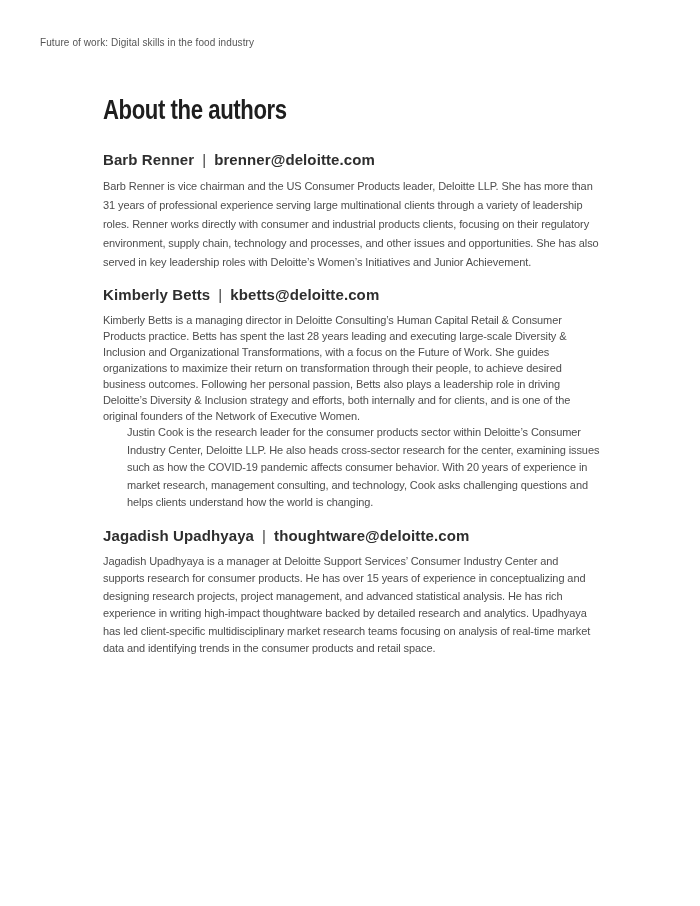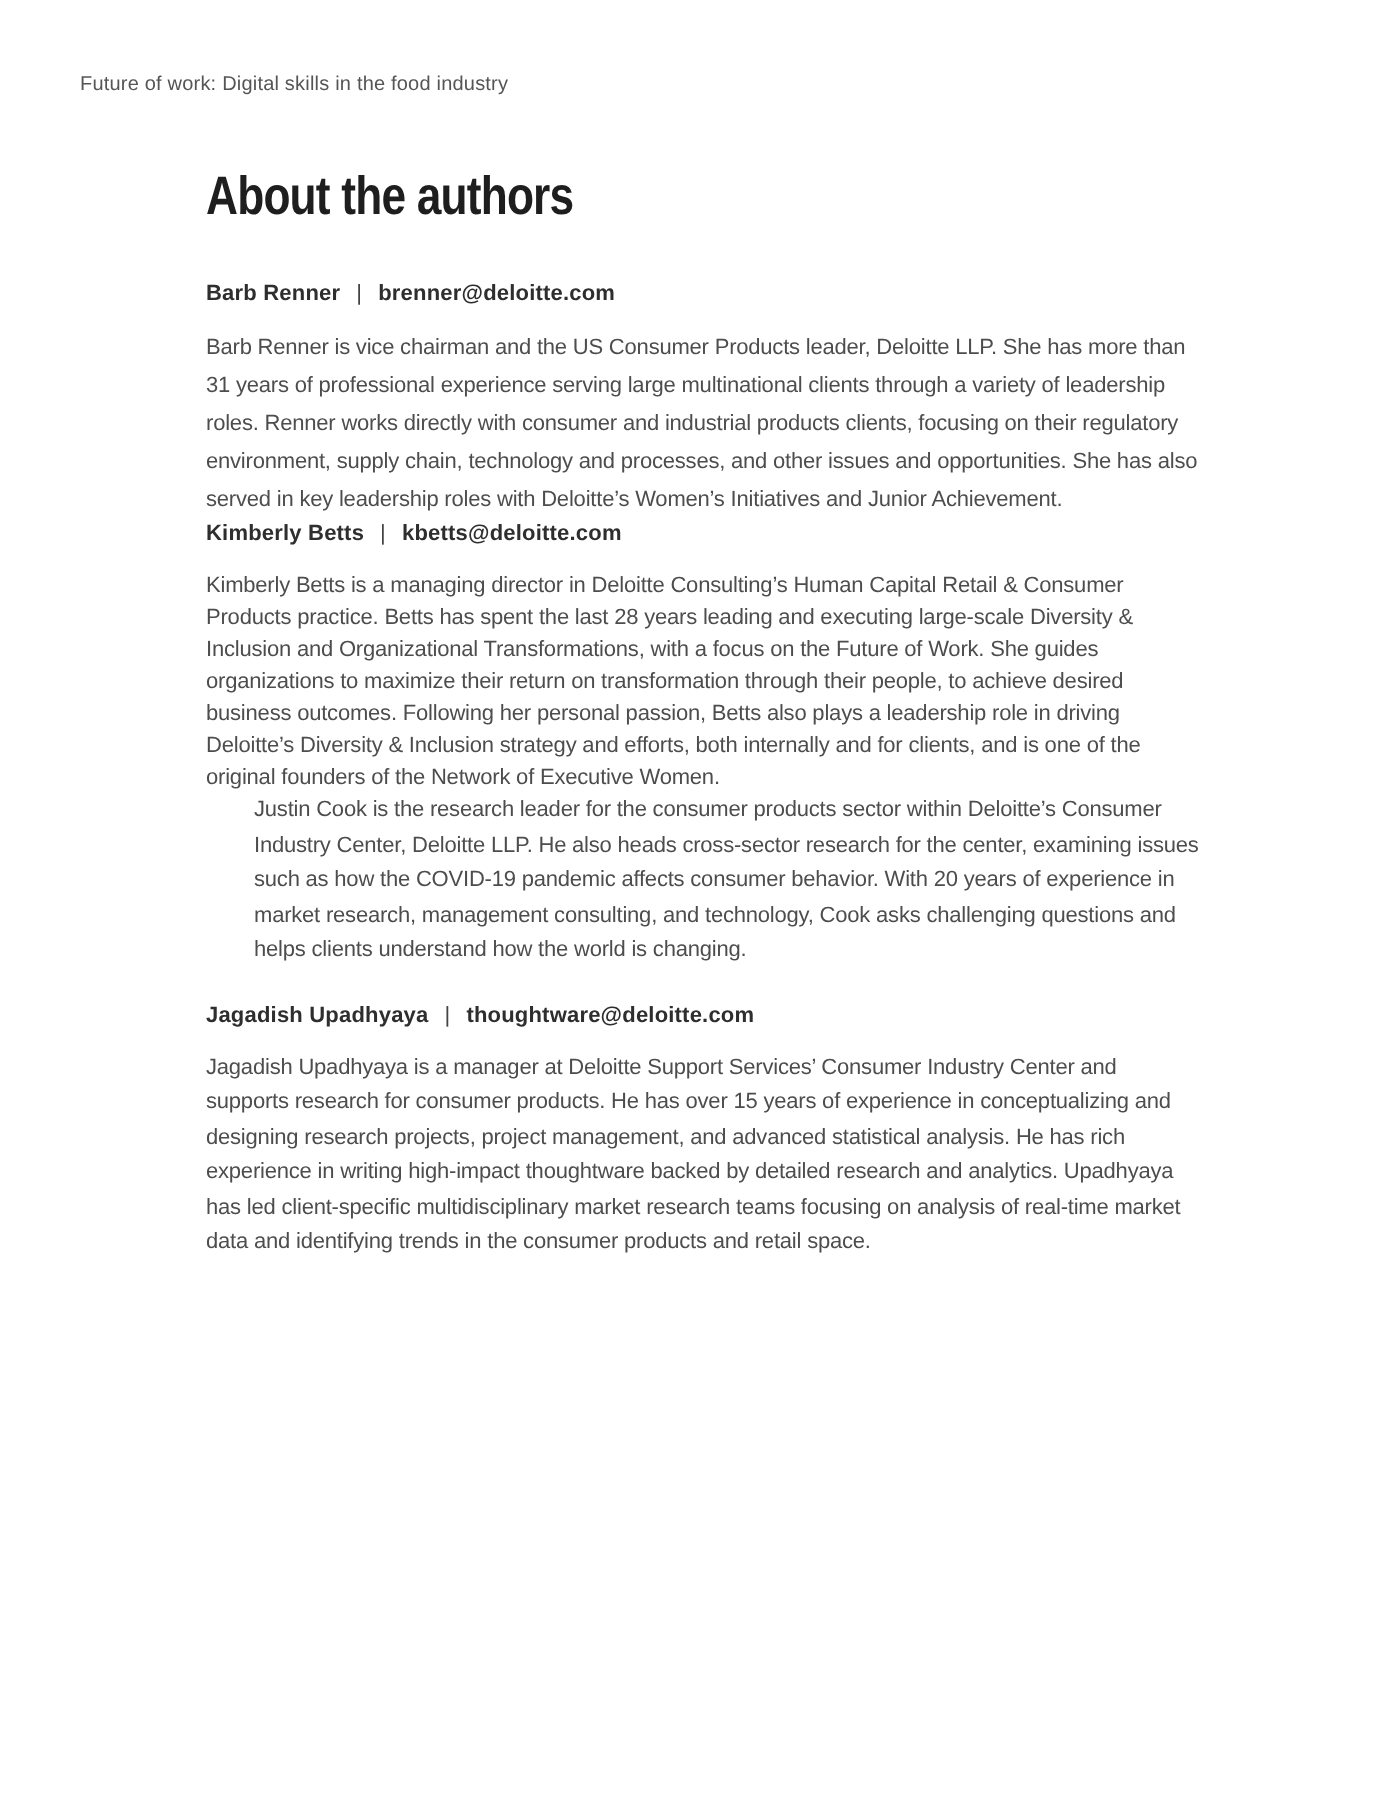--- a/index.html
+++ b/index.html
@@ -16,54 +16,54 @@
     left: 40px;
     top: 37px;
     font-size: 10px;
     line-height: 12px;
     color: #555555;
     letter-spacing: 0.1px;
   }
   .content {
     position: absolute;
     left: 103px;
-    top: 84px;
+    top: 96px;
     width: 497px;
   }
   .title {
     margin: 0 0 27px 0;
     font-size: 27px;
     line-height: 29px;
     font-weight: 700;
     color: #1e1e1e;
     letter-spacing: -0.5px;
     transform: scaleX(0.82);
     transform-origin: left center;
     white-space: nowrap;
   }
   .author h2 {
     margin: 0 0 10px 0;
-    font-size: 11px;
+    font-size: 15px;
     line-height: 15px;
     font-weight: 700;
     color: #2e2e2e;
     letter-spacing: 0.1px;
   }
   .author .sep {
     margin: 0 8px;
     font-weight: 400;
     color: #444444;
   }
   .bio {
     margin: 0;
     font-size: 11px;
     color: #4d4d4d;
     letter-spacing: -0.1px;
   }
-  .s1 .bio { line-height: 19px;   }
+  .s1 .bio { line-height: 19px;   margin-bottom: 15px; }
   .s2 .bio { line-height: 16px;   }
   .s3 .bio { line-height: 17.5px; margin-bottom: 16px; margin-left: 24px; }
   .s4 .bio { line-height: 17.5px; margin-bottom: 0; }
   .footer-rule {
     position: absolute;
     left: 290px;
     top: 842px;
     width: 120px;
     height: 0;
     border-top: 1px solid #8c8c8c;

